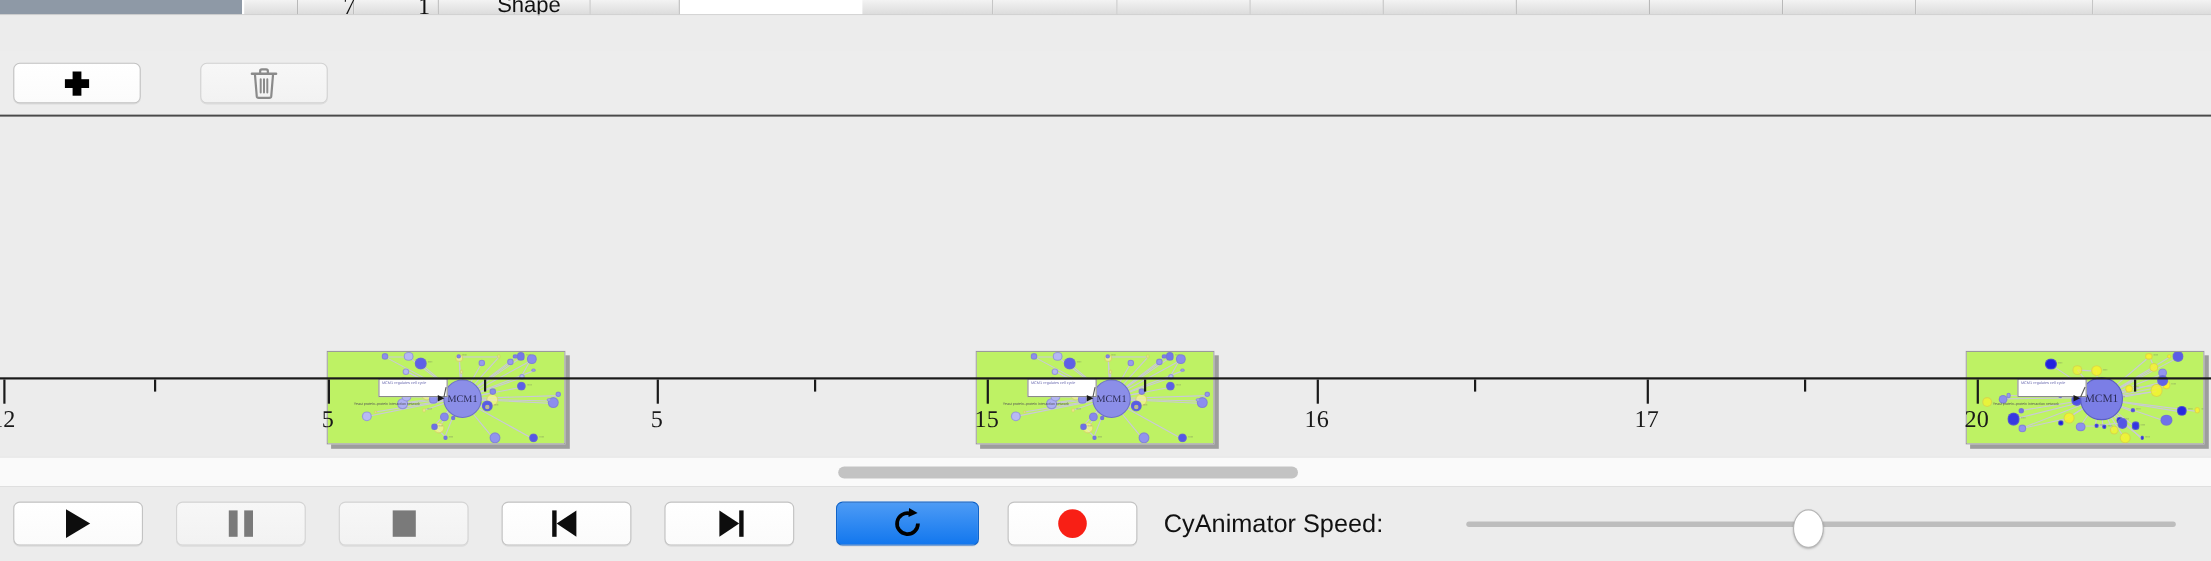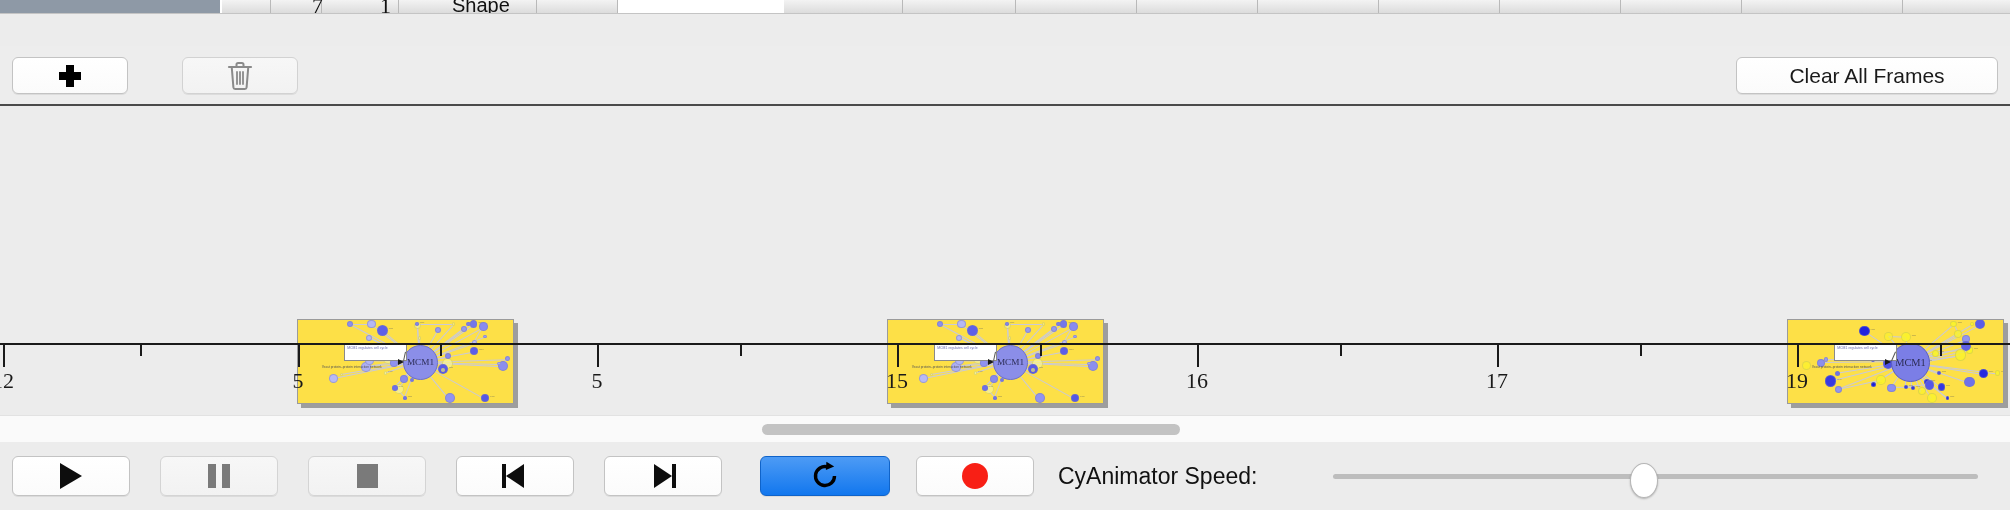--- a/index.html
+++ b/index.html
@@ -158,21 +158,21 @@
     box-sizing: content-box;
     border: 1px solid #9b9b9b;
     background: #ffffff;
     box-shadow: 4px 4px 0 0 #9d9d9d;
     overflow: hidden;
   }
   .frame-net {
     position: absolute;
     left: 0; top: 0;
     width: 100%; height: 100%;
-    background: #fde047;
+    background: #bef264;
   }
   .node {
     position: absolute;
     border-radius: 50%;
     box-sizing: border-box;
     border: 1px solid rgba(120,120,150,0.5);
   }
   .edge {
     position: absolute;
     background: #c9c9d8;
@@ -419,23 +419,20 @@
     <div class="tbtn" id="btn-add">
       <span class="plus-icon"></span>
     </div>
     <div class="tbtn disabled" id="btn-del">
       <svg width="26" height="30" viewBox="0 0 26 30">
         <path d="M2 6 H24" stroke="#8a8a8a" stroke-width="2.2" fill="none" stroke-linecap="round"></path>
         <path d="M9.5 6 V3.6 A1.6 1.6 0 0 1 11.1 2 H14.9 A1.6 1.6 0 0 1 16.5 3.6 V6" stroke="#8a8a8a" stroke-width="2" fill="none"></path>
         <path d="M4.8 6.8 L6.4 26.4 A1.8 1.8 0 0 0 8.2 28 H17.8 A1.8 1.8 0 0 0 19.6 26.4 L21.2 6.8" stroke="#8a8a8a" stroke-width="2" fill="none" stroke-linejoin="round"></path>
         <path d="M10 11 V23 M13 11 V23 M16 11 V23" stroke="#8a8a8a" stroke-width="1.8" fill="none" stroke-linecap="round"></path>
       </svg>
-    </div>
-    <div class="tbtn" id="btn-clear">
-      <span>Clear All Frames</span>
     </div>
   </div>
 
   <div id="timeline">
     <div id="tl-topline"></div>
 
     <div id="frames-layer">
         <div class="frame" style="left: 297px; top: 215px; width: 215px; height: 83px;">
           <div class="frame-net">
             <div class="edge" style="left: 121.475px; top: 41.5px; width: 28.3082px; transform: rotate(0.0703741rad);"></div>
@@ -829,21 +826,21 @@
         <div class="ticklabel" style="left: 298px;">5</div>
         <div class="tick major" style="left: 597px;"></div>
         <div class="ticklabel" style="left: 597px;">5</div>
         <div class="tick major" style="left: 897px;"></div>
         <div class="ticklabel" style="left: 897px;">15</div>
         <div class="tick major" style="left: 1197px;"></div>
         <div class="ticklabel" style="left: 1197px;">16</div>
         <div class="tick major" style="left: 1497px;"></div>
         <div class="ticklabel" style="left: 1497px;">17</div>
         <div class="tick major" style="left: 1797px;"></div>
-        <div class="ticklabel" style="left: 1797px;">19</div>
+        <div class="ticklabel" style="left: 1797px;">20</div>
         <div class="tick minor" style="left: 140px;"></div>
         <div class="tick minor" style="left: 440px;"></div>
         <div class="tick minor" style="left: 740px;"></div>
         <div class="tick minor" style="left: 1040px;"></div>
         <div class="tick minor" style="left: 1340px;"></div>
         <div class="tick minor" style="left: 1640px;"></div>
         <div class="tick minor" style="left: 1940px;"></div>
       </div>
   </div>
 

